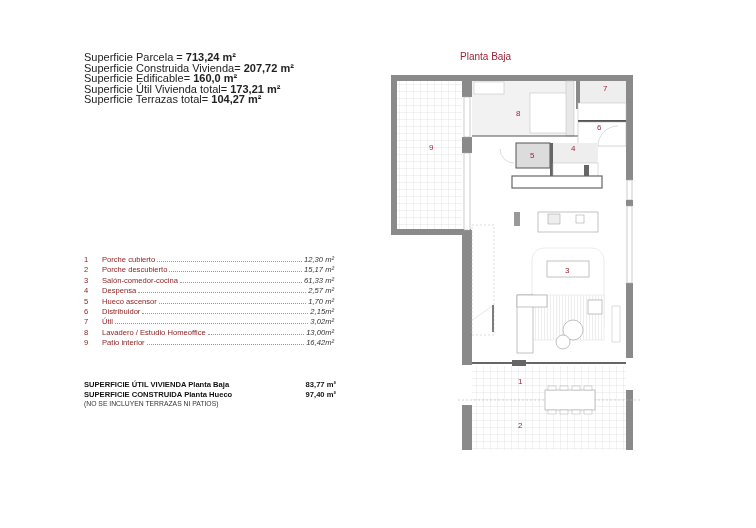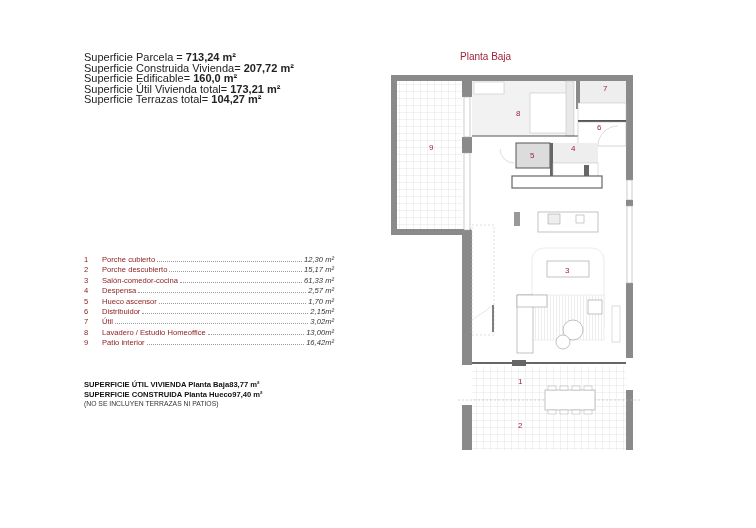--- a/index.html
+++ b/index.html
@@ -6,21 +6,21 @@
   body { width:756px; height:528px; position:relative; overflow:hidden; font-family:"Liberation Sans", sans-serif; color:#222; }
   .summary { position:absolute; left:84px; top:52px; font-size:11px; line-height:10.6px; color:#222; }
   .summary b { font-weight:bold; }
   .legend { position:absolute; left:84px; top:255px; width:250px; font-size:7.6px; line-height:10.4px; }
   .legend .row { display:flex; align-items:baseline; }
   .legend .num { width:18px; color:#8b1a1a; }
   .legend .name { color:#8b1a1a; white-space:nowrap; }
   .legend .dots { flex:1; border-bottom:1px dotted #999; margin:0 2px 2px 2px; }
   .legend .val { color:#333; white-space:nowrap;font-style:italic; }
   .totals { position:absolute; left:84px; top:380px; width:252px; font-size:7.6px; line-height:9.6px; }
-  .totals .row { display:flex; justify-content:flex-start; font-weight:bold; color:#111; }
+  .totals .row { display:flex; justify-content:space-between; font-weight:bold; color:#111; }
   .totals .note { font-size:6.8px; color:#333; }
   .plan-title { position:absolute; left:460px; top:51px; font-size:10px; color:#9b2335; }
   svg.plan { position:absolute; left:0; top:0; }
   .rl { font-family:"Liberation Sans", sans-serif; font-size:8px; fill:#9b2335; }
 </style>
 </head>
 <body>
 
 <div class="summary">
   <div><span>Superficie Parcela = </span><b>713,24 m²</b></div>

